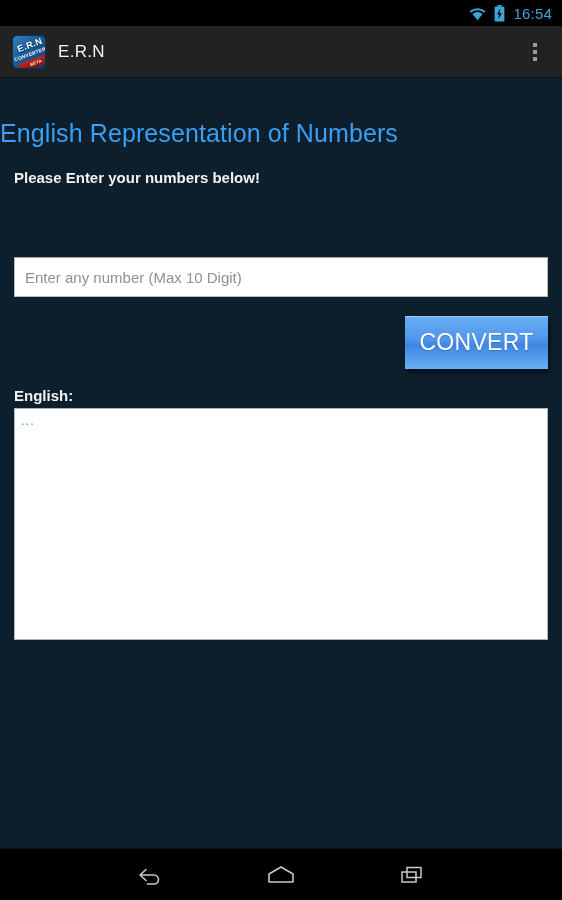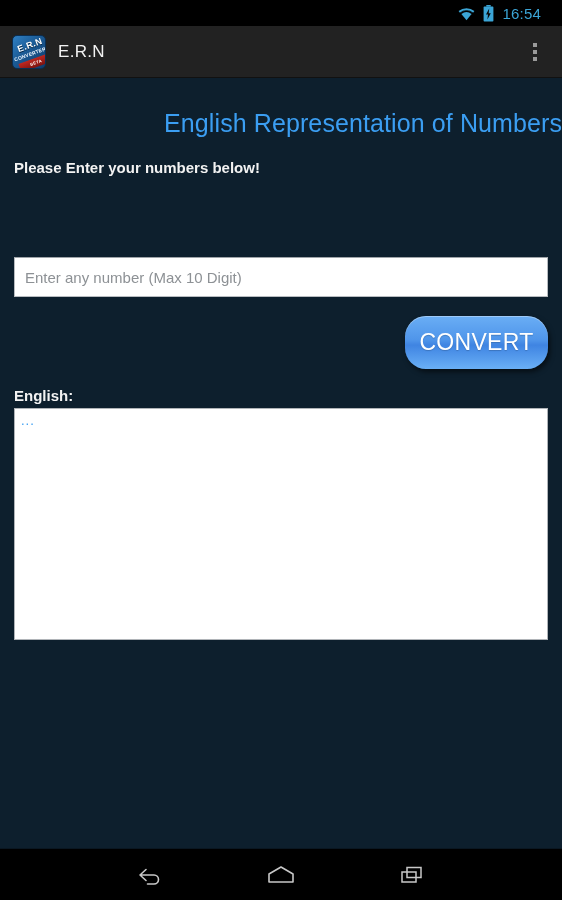--- a/index.html
+++ b/index.html
@@ -14,21 +14,21 @@
     width:562px; height:900px;
     background:#0d1f2d;
     display:flex; flex-direction:column;
   }
 
   
   #status-bar {
     height:26px;
     background:#000;
     display:flex; align-items:center; justify-content:flex-end;
-    padding-right:21px;
+    padding-right:10px;
     flex:none;
   }
   #status-bar .si { display:flex; align-items:center; }
   .wifi-icon { margin-right:7px; display:block; }
   .battery-icon { margin-right:8px; display:block; }
   #clock {
     color:#3ba5d6;
     font-size:15px;
     letter-spacing:0.2px;
     line-height:1;
@@ -115,22 +115,22 @@
 
   
   #content {
     flex:1 1 auto;
     background:#0d1f2d;
     position:relative;
   }
   #page-title {
     color:#3b9ef2;
     font-size:25px;
-    text-align:right;
-    margin-top:31px;
+    text-align:left;
+    margin-top:41px;
     letter-spacing:0.1px;
   }
   #subtitle {
     color:#f2f2f2;
     font-size:15px;
     font-weight:bold;
     margin:21px 4px 0 14px;
   }
   #number-input {
     position:absolute;
@@ -144,21 +144,21 @@
     font-size:15px;
     padding:16px 10px;
     outline:none;
   }
   #number-input::placeholder { color:#8d9195; }
 
   #convert-btn {
     position:absolute;
     left:405px; top:238px;
     width:143px; height:53px;
-    border-radius:21px;
+    border-radius:0;
     border:none;
     background:linear-gradient(180deg,#6aaef5 0%,#4f95ea 45%,#3f84e2 55%,#6ab0f6 100%);
     box-shadow:2px 3px 5px rgba(0,0,0,0.55), inset 0 1px 0 rgba(255,255,255,0.35);
     color:#ffffff;
     font-family:"Liberation Sans", sans-serif;
     font-size:23px;
     letter-spacing:0.3px;
     cursor:pointer;
     text-shadow:0 1px 1px rgba(0,0,0,0.18);
   }

